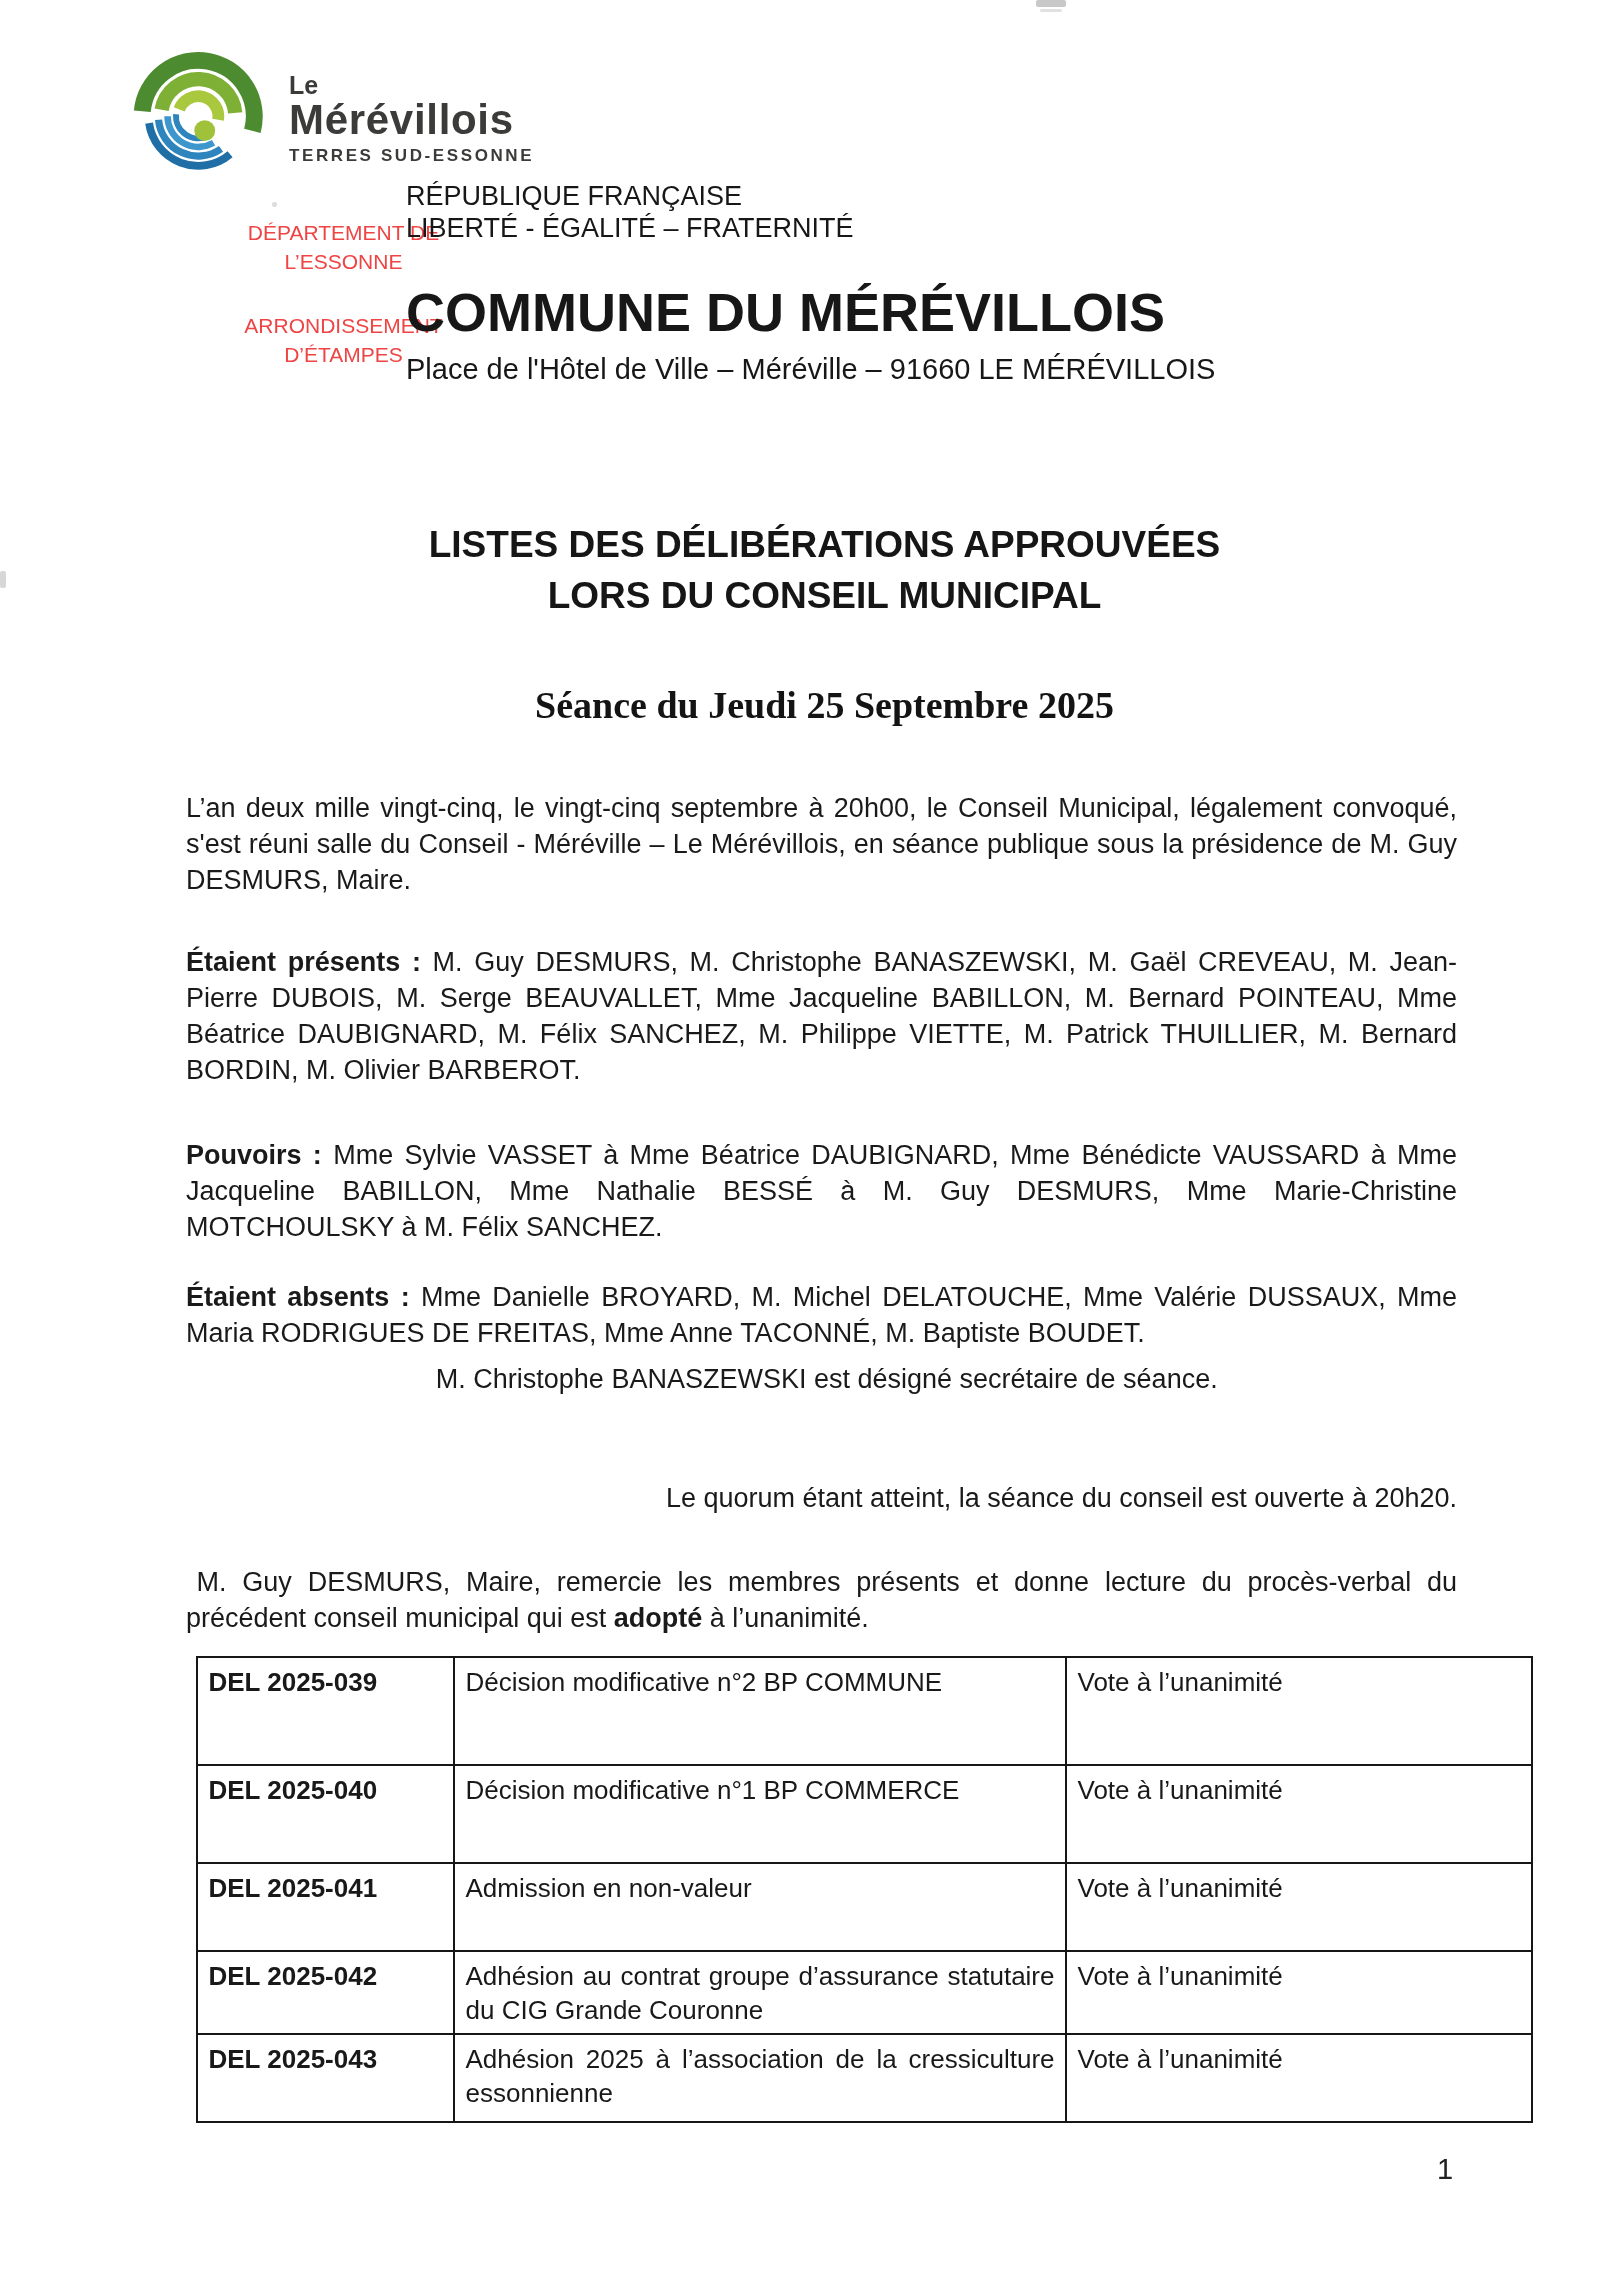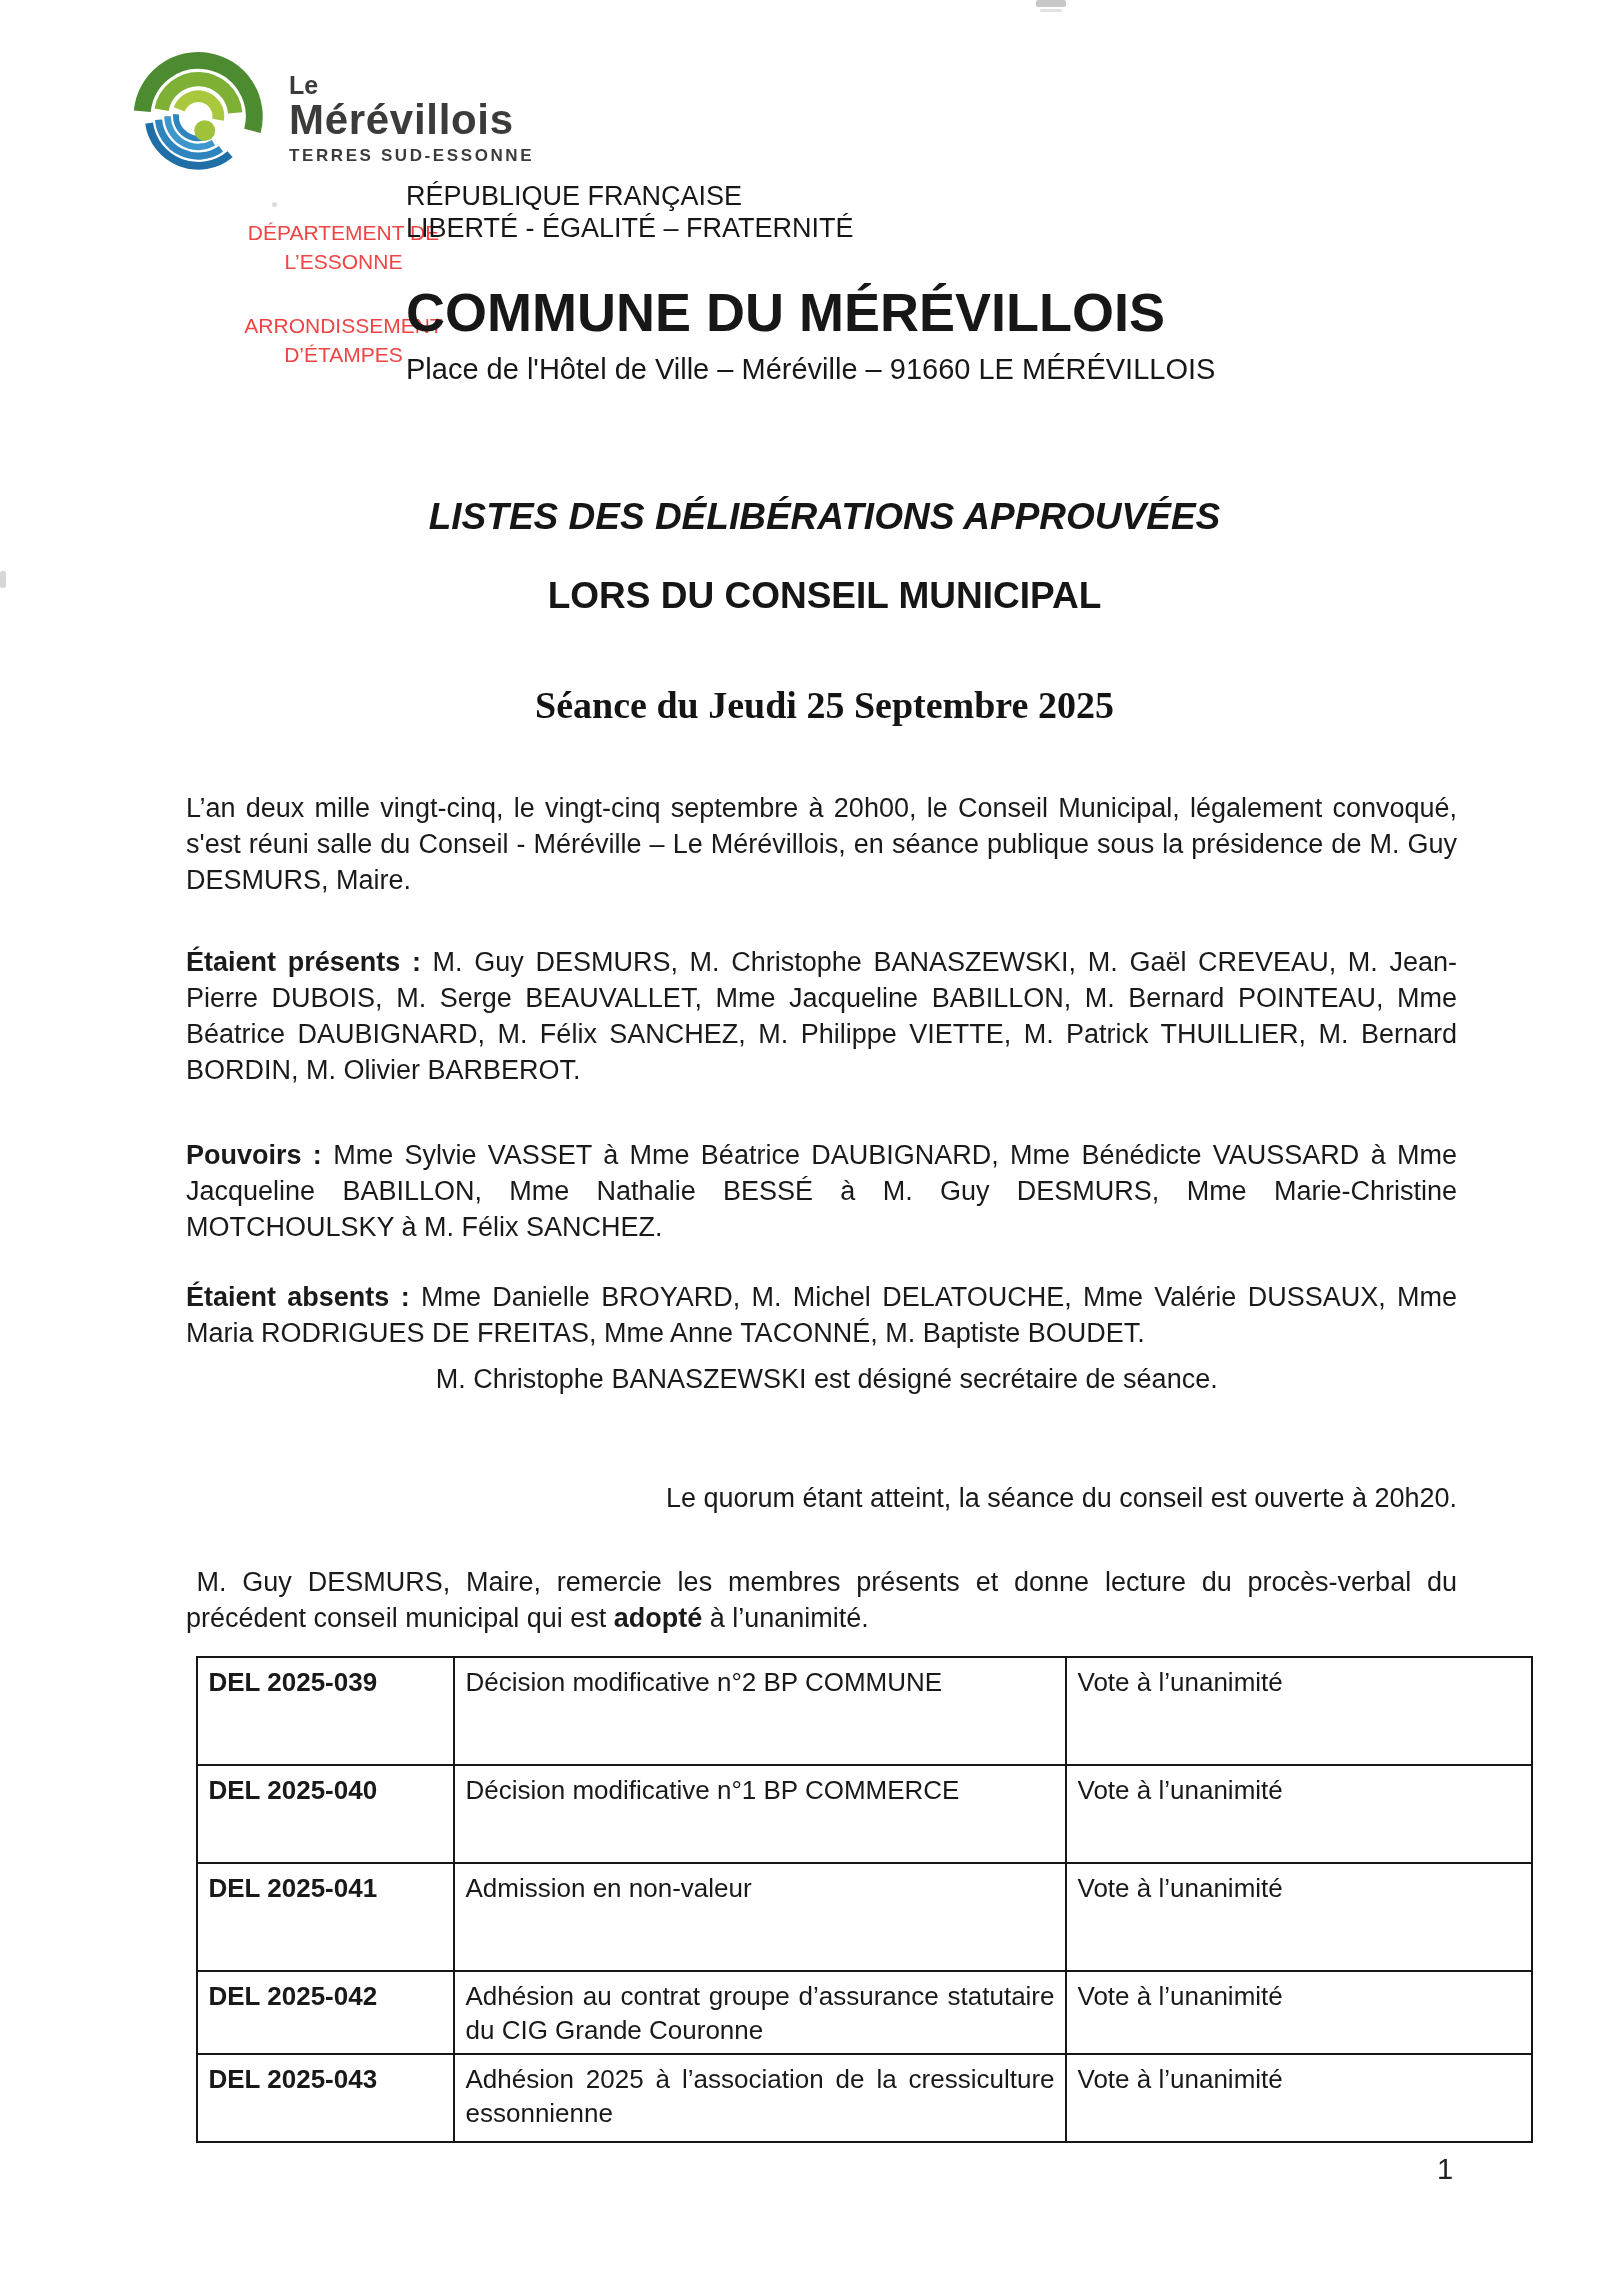--- a/index.html
+++ b/index.html
@@ -22,21 +22,21 @@
 
   .hdr-center { position:absolute; left:406px; width:1217px; text-align:left; color:#171717; }
   .republique { top:181px; font-size:27px; }
   .devise     { top:213px; font-size:27px; }
   .commune    { top:281px; font-size:54px; font-weight:bold; letter-spacing:0px; }
   .adresse    { top:353px; font-size:29px; }
 
   
   .doc-title { position:absolute; left:26px; width:1597px; text-align:center;
     font-weight:bold; font-size:37px; color:#161616; }
-  .title1 { top:496px;font-style:italic; }
+  .title1 { top:524px; }
   .title2 { top:575px; }
   .seance { position:absolute; left:26px; width:1597px; text-align:center; top:683px;
     font-family:"Liberation Serif","DejaVu Serif",serif; font-weight:bold; font-size:38px; color:#141414; }
 
   
   .para { position:absolute; left:186px; width:1271px; font-size:27px; line-height:36px;
     text-align:justify; color:#1a1a1a; }
   .para strong { font-weight:bold; }
   .p1 { top:790px; }
   .p2 { top:944px; }
@@ -46,21 +46,21 @@
   .p6 { top:1480px; text-indent:10.5px; text-align:right; }
   .p7 { top:1564px; text-indent:10.5px; }
 
   
   table.delib { position:absolute; left:196px; top:1656px; width:1335px;
     border-collapse:collapse; table-layout:fixed; font-size:26px; }
   table.delib td { border:2.6px solid #161616; vertical-align:top;
     padding:6.5px 10.5px; line-height:34px; color:#191919; }
   td.c1 { font-weight:bold; padding-left:17px; }
   td.c2j { text-align:justify; }
-  tr.r1 { height:108px; } tr.r2 { height:98px; } tr.r3 { height:108px; }
+  tr.r1 { height:108px; } tr.r2 { height:98px; } tr.r3 { height:88px; }
   tr.r4 { height:79px; } tr.r5 { height:88px; }
 
   .pagenum { position:absolute; left:1437px; top:2153px; font-size:29px; color:#222; }
 
   
   .art { position:absolute; background:#9a9a9a; opacity:0.55; border-radius:2px; }
   .art-top1 { left:1036px; top:0;    width:30px; height:6.5px; }
   .art-top2 { left:1040px; top:9.2px; width:22px; height:3.3px; opacity:0.3; }
   .art-dot  { left:272px;  top:202px; width:4.6px; height:4.6px; opacity:0.35; border-radius:50%; }
   .art-left { left:0;      top:571px; width:5.9px; height:17px; opacity:0.4; }

